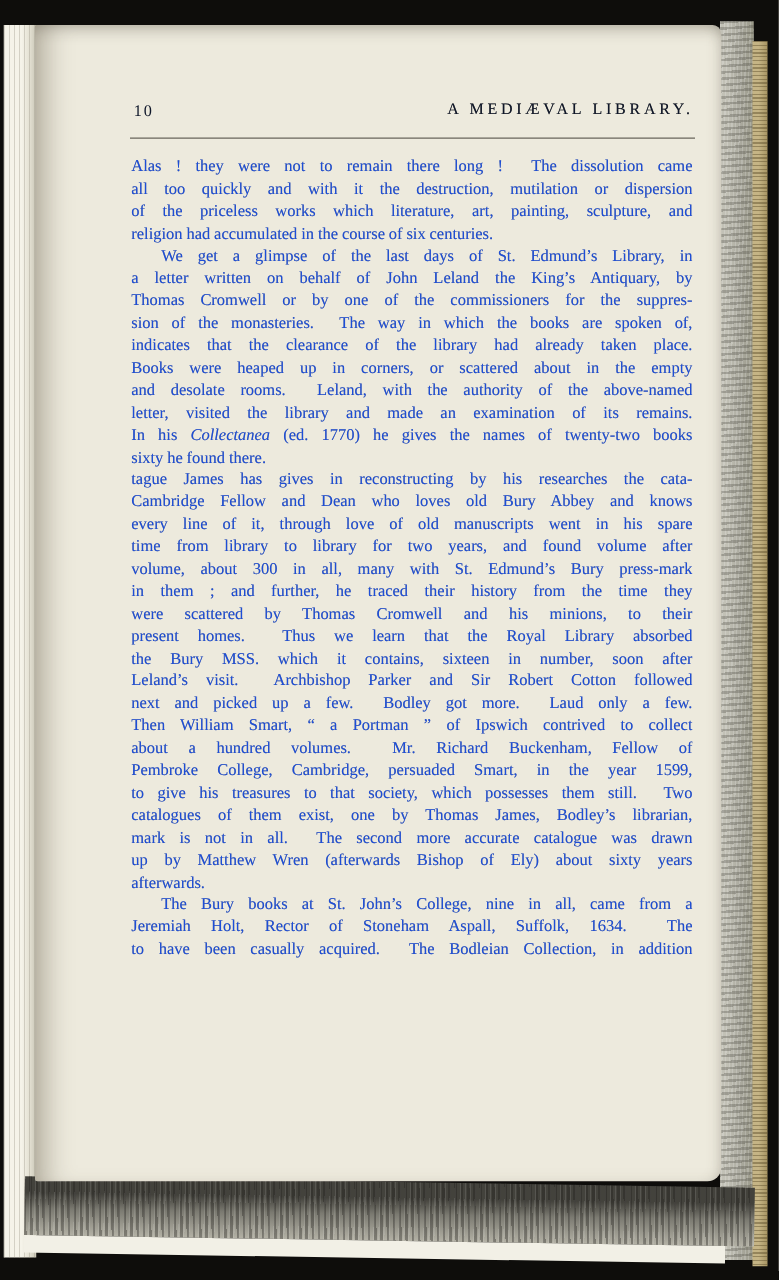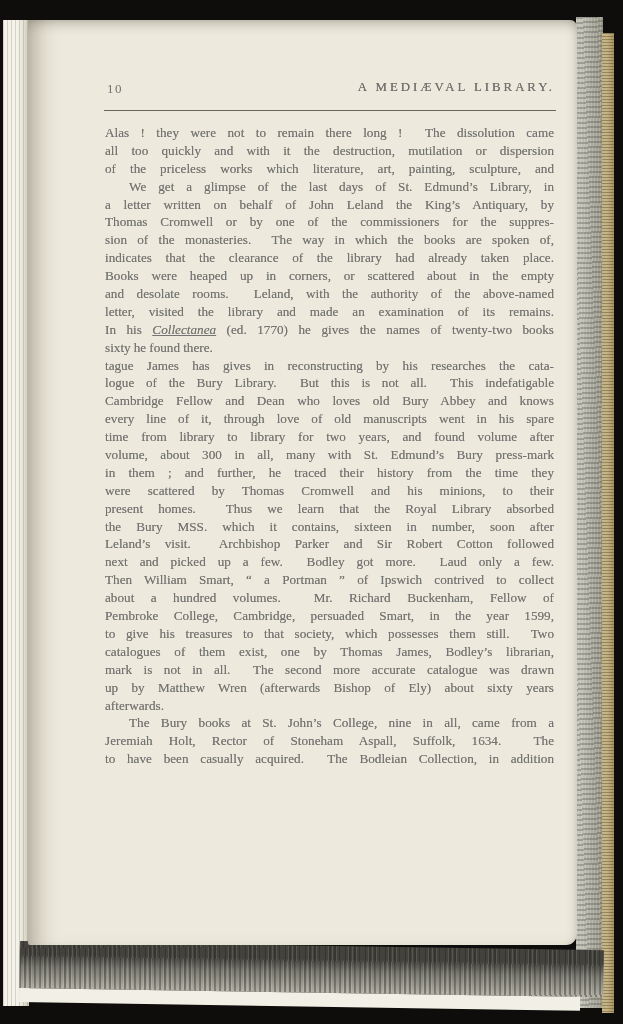--- a/index.html
+++ b/index.html
@@ -45,47 +45,47 @@
   
   .page{
     position:absolute;left:28px;top:20px;width:549px;height:925px;
     background:#edeadd;
     border-radius:1px 7px 11px 2px;
     box-shadow:
       inset 22px 0 22px -14px rgba(85,75,55,.40),
       inset 0 10px 14px -9px rgba(60,55,45,.38),
       inset -8px 0 10px -7px rgba(90,85,70,.25);
   }
-  .header-row{position:absolute;top:60px;left:77px;width:450px;height:18px;color:#737373;}
+  .header-row{position:absolute;top:60px;left:77px;width:450px;height:18px;color:#0f172a;}
   .page-number{
     position:absolute;left:2px;top:1px;
     font-size:13px;letter-spacing:1.5px;
   }
   .running-title{
     position:absolute;left:0;top:0;width:100%;text-align:right;
     font-size:12.8px;letter-spacing:3px;
     text-shadow:0 0 .5px rgba(86,83,73,.8);
   }
   .rule{
     position:absolute;top:90px;left:76px;width:452px;height:0;
     border-top:1.4px solid rgba(80,77,68,.85);
   }
   .text-block{
     position:absolute;top:104px;left:77px;width:449px;
-    font-size:13.2px;color:#737373;
+    font-size:13.2px;color:#1d4ed8;
     word-spacing:-0.2px;
     text-shadow:0 0 .5px rgba(95,90,78,.55);
   }
   .line{
     height:17.9px;line-height:17.9px;overflow:hidden;
   }
   .line.j{text-align:justify;text-align-last:justify;}
   .line.ind{text-indent:24px;}
   .para{margin:0;}
-  i{font-style:italic;text-decoration:underline;}
+  i{font-style:italic;}
 </style>
 </head>
 <body>
 
 <div class="left-sliver"></div>
 <div class="right-deckle"></div>
 <div class="right-tan"></div>
 
 <div class="bottom-edge">
   <div class="band"></div>
@@ -96,36 +96,36 @@
   <div class="header-row">
     <span class="page-number">10</span>
     <span class="running-title">A MEDIÆVAL LIBRARY.</span>
   </div>
   <div class="rule"></div>
   <div class="text-block">
       <div class="para">
         <div class="line j">Alas ! they were not to remain there long !&nbsp; The dissolution came</div>
         <div class="line j">all too quickly and with it the destruction, mutilation or dispersion</div>
         <div class="line j">of the priceless works which literature, art, painting, sculpture, and</div>
+        <div class="line">religion had accumulated in the course of six centuries.</div>
       </div>
       <div class="para">
         <div class="line j ind">We get a glimpse of the last days of St. Edmund’s Library, in</div>
         <div class="line j">a letter written on behalf of John Leland the King’s Antiquary, by</div>
         <div class="line j">Thomas Cromwell or by one of the commissioners for the suppres-</div>
         <div class="line j">sion of the monasteries.&nbsp; The way in which the books are spoken of,</div>
         <div class="line j">indicates that the clearance of the library had already taken place.</div>
         <div class="line j">Books were heaped up in corners, or scattered about in the empty</div>
         <div class="line j">and desolate rooms.&nbsp; Leland, with the authority of the above-named</div>
         <div class="line j">letter, visited the library and made an examination of its remains.</div>
         <div class="line j">In his <i>Collectanea</i> (ed. 1770) he gives the names of twenty-two books</div>
         <div class="line">sixty he found there.</div>
       </div>
       <div class="para">
         <div class="line j">tague James has gives in reconstructing by his researches the cata-</div>
-        <div class="line j">logue of the Bury Library.&nbsp; But this is not all.&nbsp; This indefatigable</div>
         <div class="line j">Cambridge Fellow and Dean who loves old Bury Abbey and knows</div>
         <div class="line j">every line of it, through love of old manuscripts went in his spare</div>
         <div class="line j">time from library to library for two years, and found volume after</div>
         <div class="line j">volume, about 300 in all, many with St. Edmund’s Bury press-mark</div>
         <div class="line j">in them ; and further, he traced their history from the time they</div>
         <div class="line j">were scattered by Thomas Cromwell and his minions, to their</div>
         <div class="line j">present homes.&nbsp; Thus we learn that the Royal Library absorbed</div>
         <div class="line j">the Bury MSS. which it contains, sixteen in number, soon after</div>
         <div class="line j">Leland’s visit.&nbsp; Archbishop Parker and Sir Robert Cotton followed</div>
         <div class="line j">next and picked up a few.&nbsp; Bodley got more.&nbsp; Laud only a few.</div>

